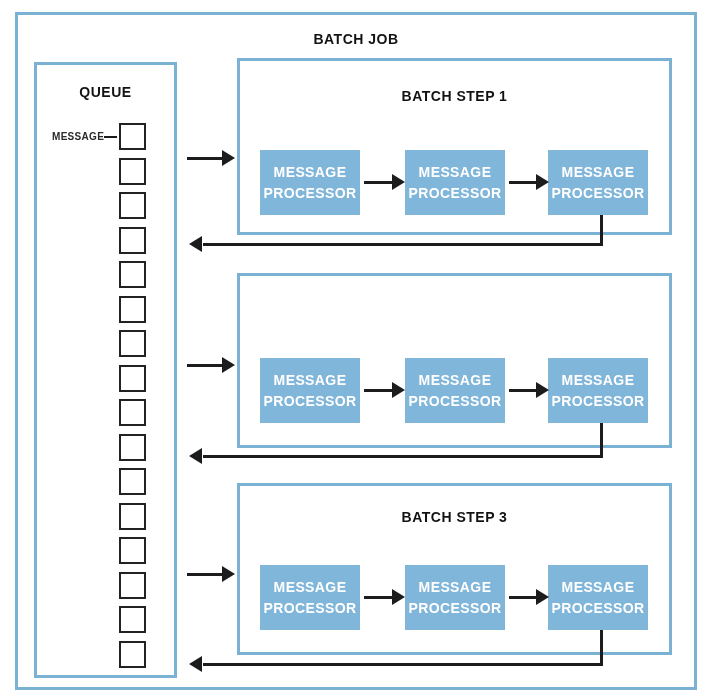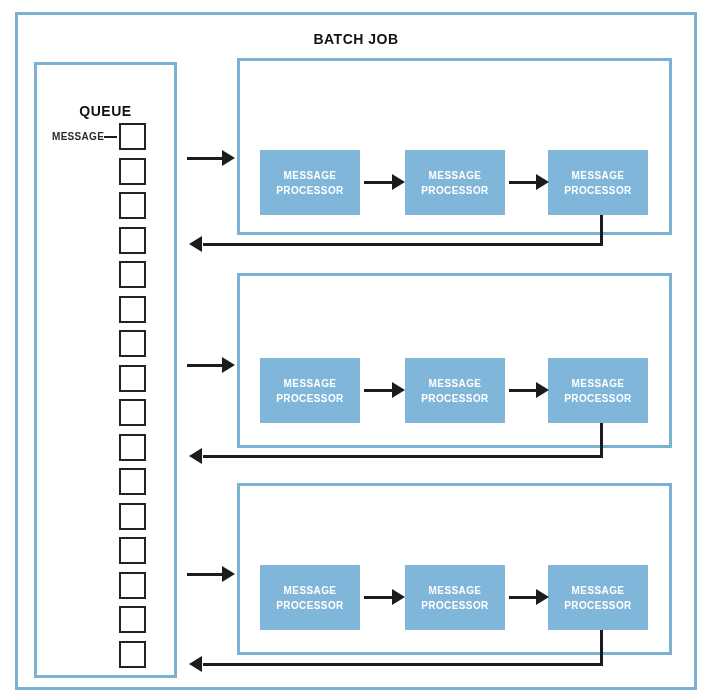--- a/index.html
+++ b/index.html
@@ -53,21 +53,21 @@
     border-top: 8px solid transparent;
     border-bottom: 8px solid transparent;
     border-right: 13px solid var(--ink);
   }
   .mp {
     position: absolute;
     width: 100px; height: 65px;
     background: var(--mp-fill);
     color: var(--mp-text);
     font-weight: bold;
-    font-size: 10px;
+    font-size: 14px;
     letter-spacing: 0.4px;
     line-height: 1.5;
     display: flex; align-items: center; justify-content: center;
     text-align: center;
     box-sizing: border-box;
     padding: 0 8px;
   }
   .records {
     position: absolute;
     display: flex;
@@ -84,21 +84,21 @@
 </head>
 <body>
 
 <div class="canvas">
 
   <div class="box" style="left:15px; top:12px; width:682px; height:678px;">
     <div class="title" style="top:16px;">BATCH JOB</div>
   </div>
 
   <div class="box" style="left:34px; top:62px; width:143px; height:616px;">
-    <div class="title" style="top:19px;margin-top:19px;">QUEUE</div>
+    <div class="title" style="top:19px;">QUEUE</div>
     <div class="small-label" style="left:15px; top:66px;">MESSAGE</div>
     <div class="hline" style="left:67px; top:71px; width:13px; height:2px;"></div>
     <div class="records" style="left:82px; top:58px;">
         <div class="record"></div>
         <div class="record"></div>
         <div class="record"></div>
         <div class="record"></div>
         <div class="record"></div>
         <div class="record"></div>
         <div class="record"></div>
@@ -108,32 +108,34 @@
         <div class="record"></div>
         <div class="record"></div>
         <div class="record"></div>
         <div class="record"></div>
         <div class="record"></div>
         <div class="record"></div>
       </div>
   </div>
 
   <div class="box" style="left:237px; top:58px; width:435px; height:177px;">
+    <div class="title" style="top:27px;">BATCH STEP 1</div>
     <div class="mp" style="left:20px; top:89px;">MESSAGE PROCESSOR</div>
     <div class="mp" style="left:165px; top:89px;">MESSAGE PROCESSOR</div>
     <div class="mp" style="left:308px; top:89px;">MESSAGE PROCESSOR</div>
   </div>
 
   <div class="box" style="left:237px; top:273px; width:435px; height:175px;">
     <div class="mp" style="left:20px; top:82px;">MESSAGE PROCESSOR</div>
     <div class="mp" style="left:165px; top:82px;">MESSAGE PROCESSOR</div>
     <div class="mp" style="left:308px; top:82px;">MESSAGE PROCESSOR</div>
   </div>
 
   <div class="box" style="left:237px; top:483px; width:435px; height:172px;">
+    <div class="title" style="top:23px;">BATCH STEP 3</div>
     <div class="mp" style="left:20px; top:79px;">MESSAGE PROCESSOR</div>
     <div class="mp" style="left:165px; top:79px;">MESSAGE PROCESSOR</div>
     <div class="mp" style="left:308px; top:79px;">MESSAGE PROCESSOR</div>
   </div>
 
   <div class="hline" style="left:187px; top:157px; width:35px;"></div>
   <div class="arrow-right" style="left:222px; top:150px;"></div>
 
   <div class="hline" style="left:187px; top:364px; width:35px;"></div>
   <div class="arrow-right" style="left:222px; top:357px;"></div>

